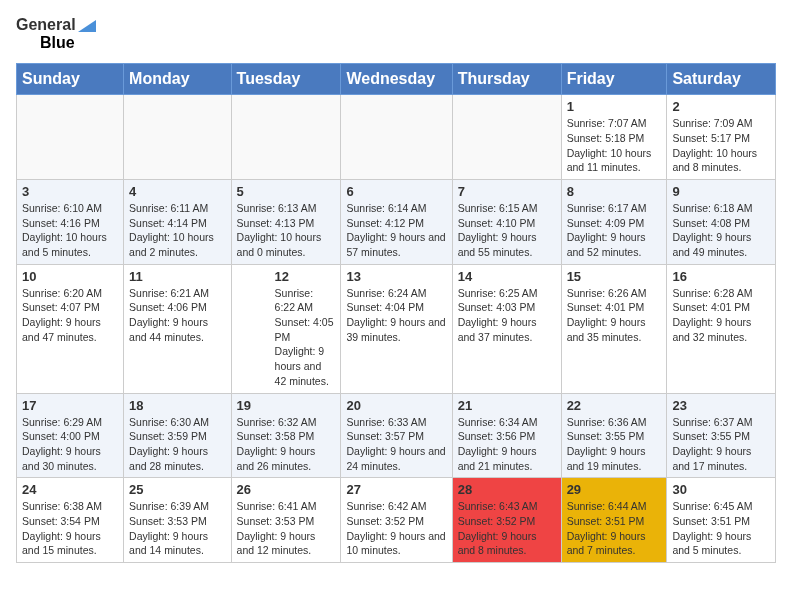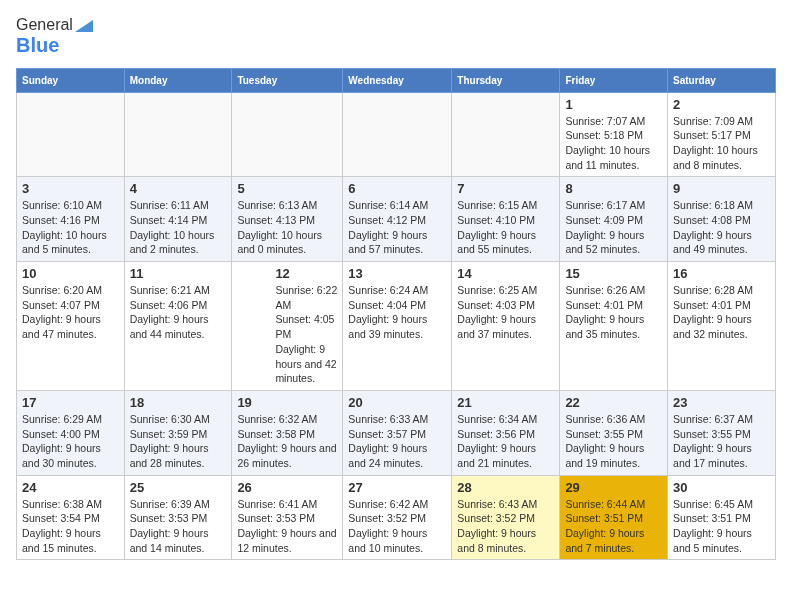--- a/index.html
+++ b/index.html
@@ -27,21 +27,21 @@
     .calendar-table {
       width: 100%;
       border-collapse: collapse;
       font-size: 11px;
     }
     .calendar-table th {
       background: #4a7abf;
       color: #fff;
       text-align: left;
       padding: 6px 5px;
-      font-size: 10px;
+      font-size: 16px;
       font-weight: bold;
       border: 1px solid #6a9ad9;
     }
     .calendar-table td {
       border: 1px solid #ccc;
       vertical-align: top;
       padding: 4px 5px;
       width: 113px;
       min-height: 80px;
       height: 80px;
@@ -64,24 +64,24 @@
     tr:nth-child(even) td { background: #f5f8ff; }
     tr:nth-child(odd) td { background: #ffffff; }
     .calendar-table thead tr th { background: #4a7abf; }
   </style>
 </head>
 <body>
 
 <div class="header-area">
   <div class="logo">
     <div style="line-height:1.1;">
-      <span style="font-size:16px;font-weight:normal;color:#333;">General</span><svg width="18" height="12" viewBox="0 0 18 12" style="vertical-align:middle;margin:0 2px;">
+      <span style="font-size:16px;font-weight:bold;color:#333;">General</span><svg width="18" height="12" viewBox="0 0 18 12" style="vertical-align:middle;margin:0 2px;">
           <polygon points="0,12 18,0 18,12" fill="#4a90d9"></polygon>
         </svg><br>
-      <span style="font-size:20px;font-weight:bold;color:#3b82f6;">Blue</span>
+      <span style="font-size:16px;font-weight:bold;color:#000000;margin-left:24px;">Blue</span>
     </div>
   </div>
   <div class="title-area">
     <div class="month-title"></div>
     <div class="location-title"></div>
   </div>
 </div>
 
 <table class="calendar-table">
   <thead>
@@ -211,21 +211,21 @@
           <span class="day-info">Sunrise: 6:39 AM<br>Sunset: 3:53 PM<br>Daylight: 9 hours and 14 minutes.</span>
         </td>
         <td style="background: rgb(255, 255, 255);">
           <span class="day-num">26</span>
           <span class="day-info">Sunrise: 6:41 AM<br>Sunset: 3:53 PM<br>Daylight: 9 hours and 12 minutes.</span>
         </td>
         <td style="background: rgb(255, 255, 255);">
           <span class="day-num">27</span>
           <span class="day-info">Sunrise: 6:42 AM<br>Sunset: 3:52 PM<br>Daylight: 9 hours and 10 minutes.</span>
         </td>
-        <td style="background: #fef9c3; margin-left: 14px;">
+        <td style="background: #ef4444; margin-left: 14px;">
           <span class="day-num">28</span>
           <span class="day-info">Sunrise: 6:43 AM<br>Sunset: 3:52 PM<br>Daylight: 9 hours and 8 minutes.</span>
         </td>
         <td style="background: #eab308;">
           <span class="day-num">29</span>
           <span class="day-info">Sunrise: 6:44 AM<br>Sunset: 3:51 PM<br>Daylight: 9 hours and 7 minutes.</span>
         </td>
         <td style="background: rgb(255, 255, 255);">
           <span class="day-num">30</span>
           <span class="day-info">Sunrise: 6:45 AM<br>Sunset: 3:51 PM<br>Daylight: 9 hours and 5 minutes.</span>

